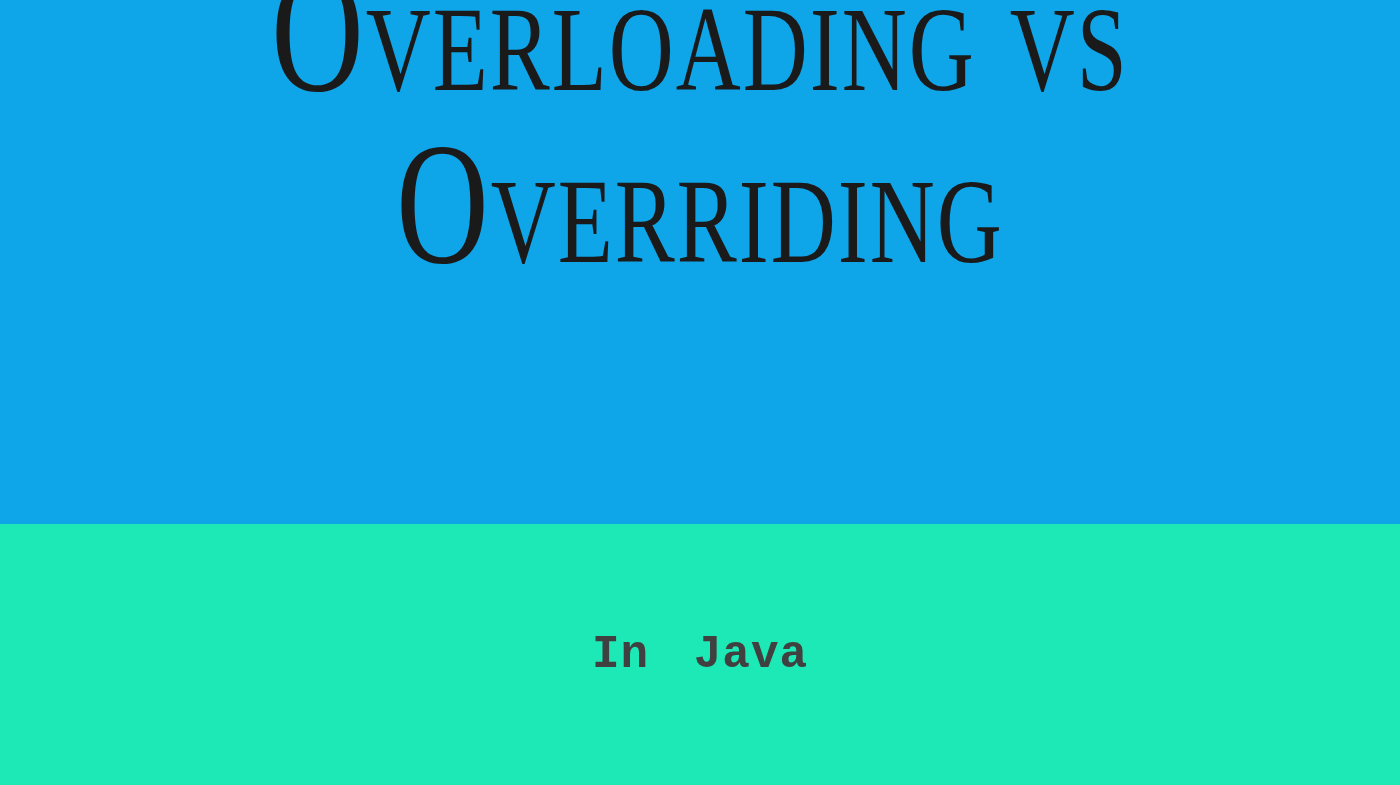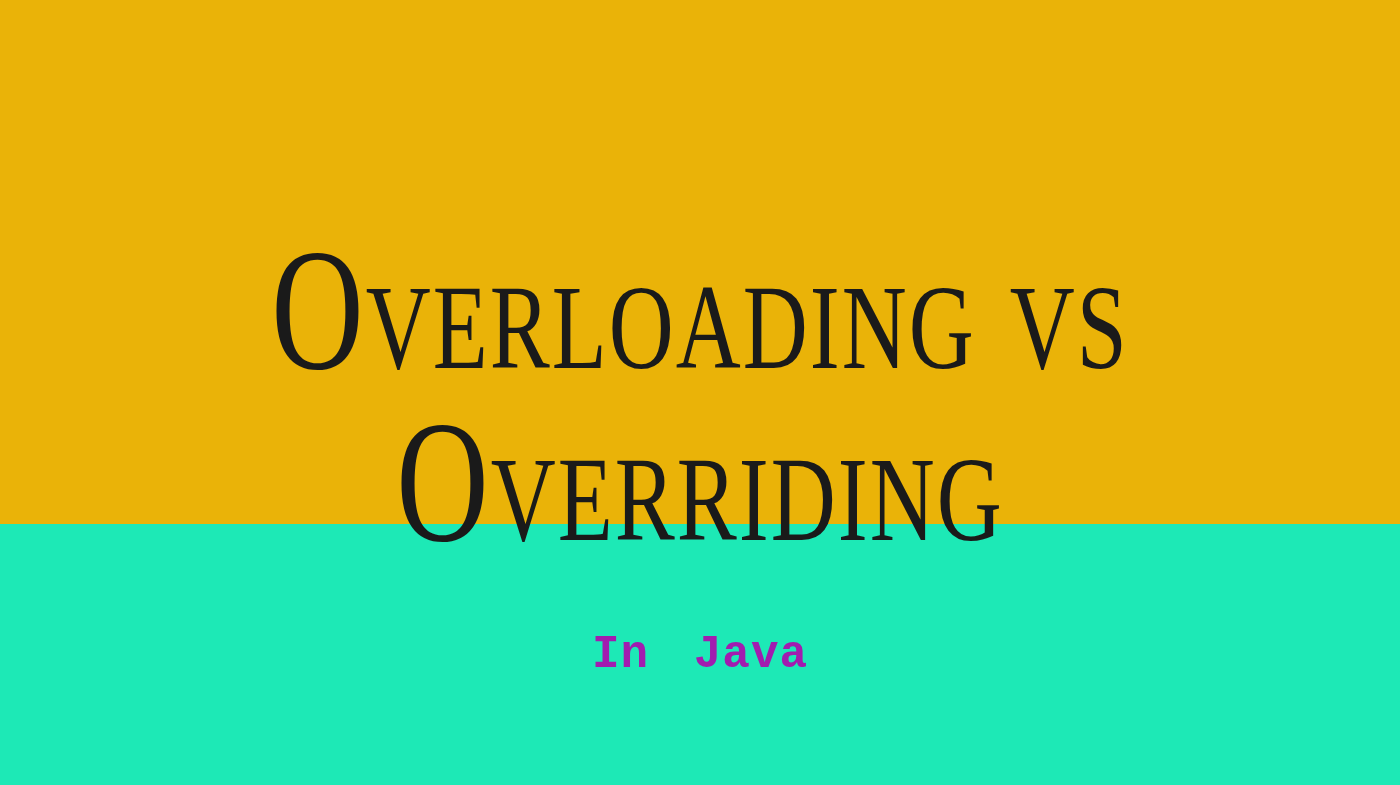--- a/index.html
+++ b/index.html
@@ -18,23 +18,23 @@
     .slide {
       width: 1400px;
       height: 785px;
       display: flex;
       flex-direction: column;
     }
     
     .top-section {
       width: 100%;
       height: 524px;
-      background: #eab308;
+      background: #0ea5e9;
       display: flex;
-      align-items: flex-end;
+      align-items: flex-start;
       justify-content: center;
     }
     
     .main-title {
       font-family: 'Comic Sans MS', 'Marker Felt', 'Bradley Hand', cursive;
       font-size: 128px;
       font-weight: 400;
       color: #1a1a1a;
       text-align: center;
       letter-spacing: 2px;
@@ -50,21 +50,21 @@
       background: #1de9b6;
       display: flex;
       align-items: center;
       justify-content: center;
     }
     
     .subtitle {
       font-family: 'Courier New', Courier, monospace;
       font-size: 46px;
       font-weight: bold;
-      color: #a21caf;
+      color: #404040;
       letter-spacing: 1px;
       word-spacing: 16px;
     }
   </style>
 </head>
 <body>
 
 <div class="slide">
   <div class="top-section">
     <h1 class="main-title">Overloading vs Overriding</h1>

